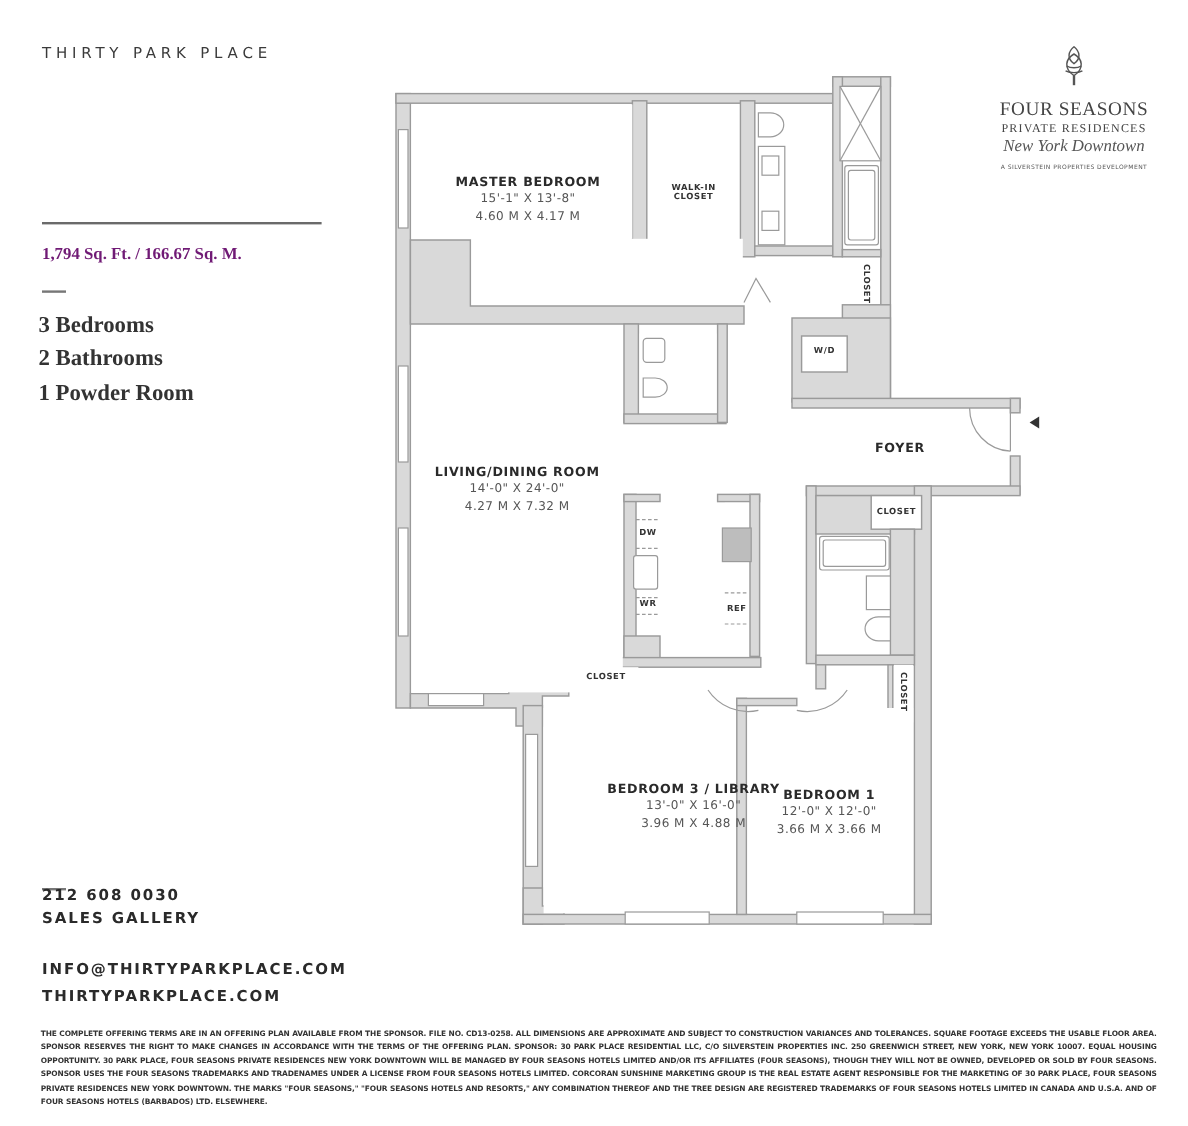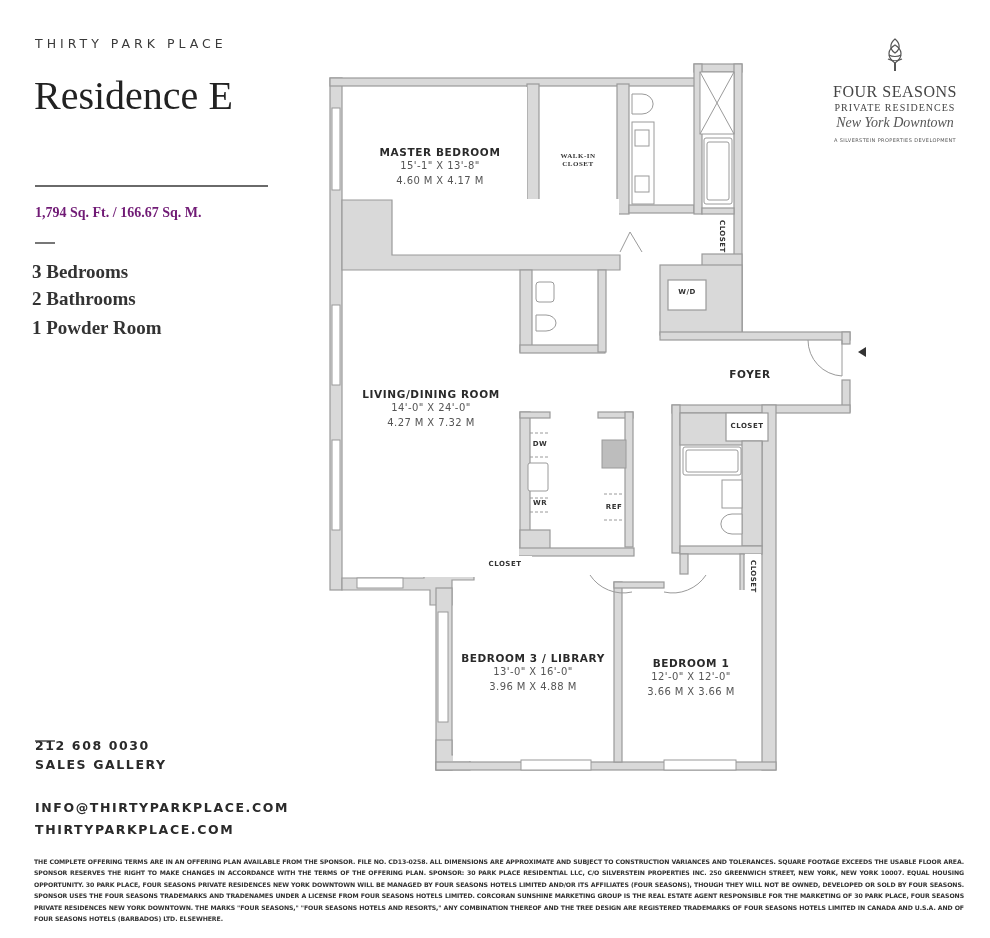--- a/index.html
+++ b/index.html
@@ -22,21 +22,20 @@
   .room-dim { font-family:"DejaVu Sans", sans-serif; font-size:10px; letter-spacing:0.4px; color:#555; text-align:center; line-height:15px; }
   .small-label { font-family:"DejaVu Sans", sans-serif; font-weight:bold; font-size:7px; letter-spacing:0.5px; color:#333; text-align:center; }
   .vert { writing-mode:vertical-rl; }
   svg.plan { position:absolute; left:0; top:0; }
 </style>
 </head>
 <body>
 
 <div class="abs kicker">THIRTY PARK PLACE</div>
 <div class="abs title">
-  <div>Residence E</div>
 </div>
 <div class="abs rule"></div>
 <div class="abs area">1,794 Sq. Ft. / 166.67 Sq. M.</div>
 <div class="abs dash" style="top:242px"></div>
 <div class="abs feat" style="top:261px">3 Bedrooms</div>
 <div class="abs feat" style="top:288px">2 Bathrooms</div>
 <div class="abs feat" style="top:317px">1 Powder Room</div>
 
 <div class="abs dash" style="top:740px"></div>
 <div class="abs contact" style="top:757px">SALES GALLERY</div>
@@ -202,33 +201,33 @@
 <div class="abs" style="left:350px;top:146px;width:180px;">
   <div class="room-label">MASTER BEDROOM</div>
   <div class="room-dim">15'-1" X 13'-8"</div>
   <div class="room-dim">4.60 M X 4.17 M</div>
 </div>
 <div class="abs" style="left:346px;top:388px;width:170px;">
   <div class="room-label">LIVING/DINING ROOM</div>
   <div class="room-dim">14'-0" X 24'-0"</div>
   <div class="room-dim">4.27 M X 7.32 M</div>
 </div>
-<div class="abs" style="left:452px;top:652px;width:162px;">
+<div class="abs" style="left:452px;top:652px;width:162px;padding-left:45px;">
   <div class="room-label">BEDROOM 3 / LIBRARY</div>
   <div class="room-dim">13'-0" X 16'-0"</div>
   <div class="room-dim">3.96 M X 4.88 M</div>
 </div>
 <div class="abs" style="left:622px;top:657px;width:138px;">
   <div class="room-label">BEDROOM 1</div>
   <div class="room-dim">12'-0" X 12'-0"</div>
   <div class="room-dim">3.66 M X 3.66 M</div>
 </div>
 <div class="abs room-label" style="left:715px;top:368px;width:70px;">FOYER</div>
 
-<div class="abs small-label" style="left:548px;top:152px;width:60px;font-family:Liberation Serif, serif;">WALK-IN CLOSET</div>
+<div class="abs small-label" style="left:548px;top:152px;width:60px;">WALK-IN CLOSET</div>
 <div class="abs small-label vert" style="left:718px;top:220px;">CLOSET</div>
 <div class="abs small-label" style="left:672px;top:288px;width:30px;">W/D</div>
 <div class="abs small-label" style="left:726px;top:422px;width:42px;">CLOSET</div>
 <div class="abs small-label" style="left:480px;top:560px;width:50px;">CLOSET</div>
 <div class="abs small-label vert" style="left:749px;top:560px;">CLOSET</div>
 <div class="abs small-label" style="left:530px;top:440px;width:20px;">DW</div>
 <div class="abs small-label" style="left:530px;top:499px;width:20px;">WR</div>
 <div class="abs small-label" style="left:604px;top:503px;width:20px;">REF</div>
 
 <div class="abs legal">THE COMPLETE OFFERING TERMS ARE IN AN OFFERING PLAN AVAILABLE FROM THE SPONSOR. FILE NO. CD13-0258. ALL DIMENSIONS ARE APPROXIMATE AND SUBJECT TO CONSTRUCTION VARIANCES AND TOLERANCES. SQUARE FOOTAGE EXCEEDS THE USABLE FLOOR AREA. SPONSOR RESERVES THE RIGHT TO MAKE CHANGES IN ACCORDANCE WITH THE TERMS OF THE OFFERING PLAN. SPONSOR: 30 PARK PLACE RESIDENTIAL LLC, C/O SILVERSTEIN PROPERTIES INC. 250 GREENWICH STREET, NEW YORK, NEW YORK 10007. EQUAL HOUSING OPPORTUNITY. 30 PARK PLACE, FOUR SEASONS PRIVATE RESIDENCES NEW YORK DOWNTOWN WILL BE MANAGED BY FOUR SEASONS HOTELS LIMITED AND/OR ITS AFFILIATES (FOUR SEASONS), THOUGH THEY WILL NOT BE OWNED, DEVELOPED OR SOLD BY FOUR SEASONS. SPONSOR USES THE FOUR SEASONS TRADEMARKS AND TRADENAMES UNDER A LICENSE FROM FOUR SEASONS HOTELS LIMITED. CORCORAN SUNSHINE MARKETING GROUP IS THE REAL ESTATE AGENT RESPONSIBLE FOR THE MARKETING OF 30 PARK PLACE, FOUR SEASONS PRIVATE RESIDENCES NEW YORK DOWNTOWN. THE MARKS "FOUR SEASONS," "FOUR SEASONS HOTELS AND RESORTS," ANY COMBINATION THEREOF AND THE TREE DESIGN ARE REGISTERED TRADEMARKS OF FOUR SEASONS HOTELS LIMITED IN CANADA AND U.S.A. AND OF FOUR SEASONS HOTELS (BARBADOS) LTD. ELSEWHERE.</div>

